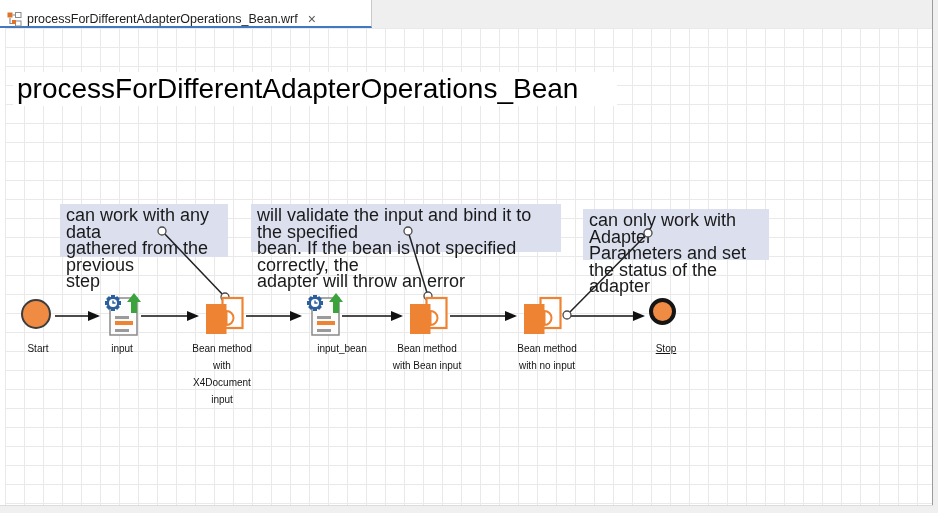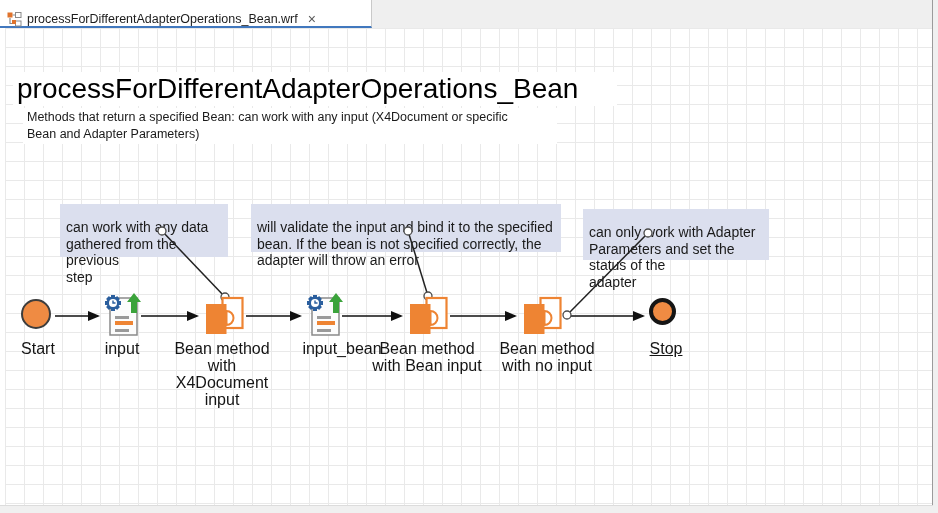--- a/index.html
+++ b/index.html
@@ -20,34 +20,34 @@
                              linear-gradient(90deg, #e9e9e9 1px, transparent 1px);
             background-size:19px 19px; }
   .scroll-v { position:absolute; right:0; top:0; width:6px; height:513px; background:#f0f0f0; border-left:1px solid #9b9b9b; }
   .scroll-h { position:absolute; left:0; bottom:0; width:933px; height:8px; background:#f0f0f0; border-top:1px solid #dcdcdc; }
 
   .doc-title { position:absolute; left:8px; top:44px; width:604px; height:34px; background:#fff;
                font-size:28px; font-weight:400; color:#000; padding-left:4px; line-height:34px; white-space:nowrap; }
   .doc-desc { position:absolute; left:18px; top:80px; width:534px; background:#fff;
               font-size:12.5px; line-height:17px; padding:1px 4px; white-space:pre-line; }
 
-  .annotation { position:absolute; background:#dbdfee; font-size:14px; line-height:16.5px;
-                padding:15px 6px; white-space:pre-line; }
+  .annotation { position:absolute; background:#dbdfee; font-size:18px; line-height:16.5px;
+                padding:3px 6px; white-space:pre-line; }
   .annotation.a1 { left:55px;  top:176px; width:168px; height:53px; }
   .annotation.a2 { left:246px; top:176px; width:310px; height:48px; }
   .annotation.a3 { left:578px; top:181px; width:186px; height:51px; }
 
   .overlay { position:absolute; left:0; top:0; width:938px; height:513px; pointer-events:none; }
 
   .node-icon { position:absolute; }
   .event { position:absolute; border-radius:50%; background:#ef8b43; }
   .event.start { left:21px;  top:299px; width:30px; height:30px; border:2px solid #3d3d3d; }
   .event.stop  { left:649px; top:298px; width:27px; height:27px; border:4px solid #151515; }
 
-  .node-label { position:absolute; top:340px; text-align:center; font-size:16px; line-height:17px;
+  .node-label { position:absolute; top:340px; text-align:center; font-size:10px; line-height:17px;
                 white-space:pre-line; color:#141414; }
   .nl-start      { left:8px;   width:60px;  }
   .nl-input      { left:92px;  width:60px;  }
   .nl-bean-x4    { left:162px; width:120px; }
   .nl-input-bean { left:300px; width:84px;  }
   .nl-bean-bean  { left:366px; width:122px; }
   .nl-bean-none  { left:486px; width:122px; }
   .nl-stop       { left:636px; width:60px;text-decoration:underline;  }
 </style>
 </head>
@@ -63,22 +63,20 @@
       <rect x="6" y="9" width="4" height="4" fill="#e0732c"></rect>
     </svg>
     <span class="tab-title">processForDifferentAdapterOperations_Bean.wrf</span>
     <span class="tab-close">×</span>
   </div>
 </div>
 
 <div class="canvas">
 
   <div class="doc-title">processForDifferentAdapterOperations_Bean</div>
-  <div class="doc-desc">Methods that return a specified Bean: can work with any input (X4Document or specific
-Bean and Adapter Parameters)</div>
 
   <div class="annotation a1">can work with any data
 gathered from the previous
 step</div>
   <div class="annotation a2">will validate the input and bind it to the specified
 bean. If the bean is not specified correctly, the
 adapter will throw an error</div>
   <div class="annotation a3">can only work with Adapter
 Parameters and set the status of the
 adapter</div>

